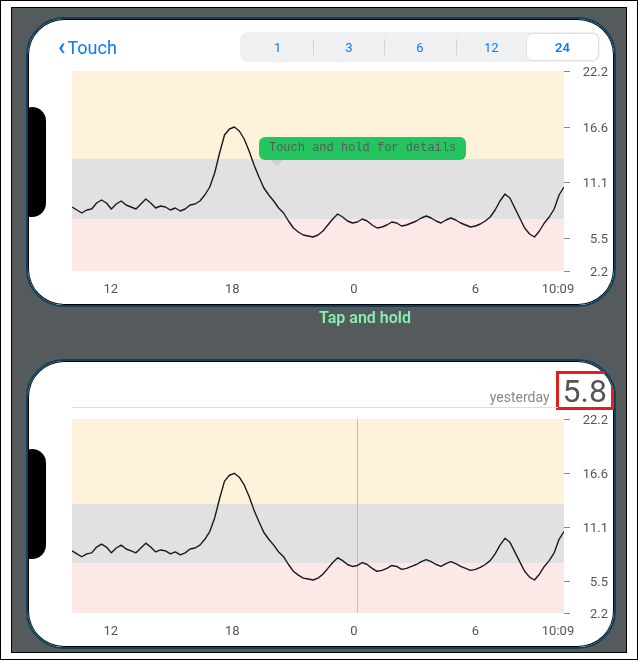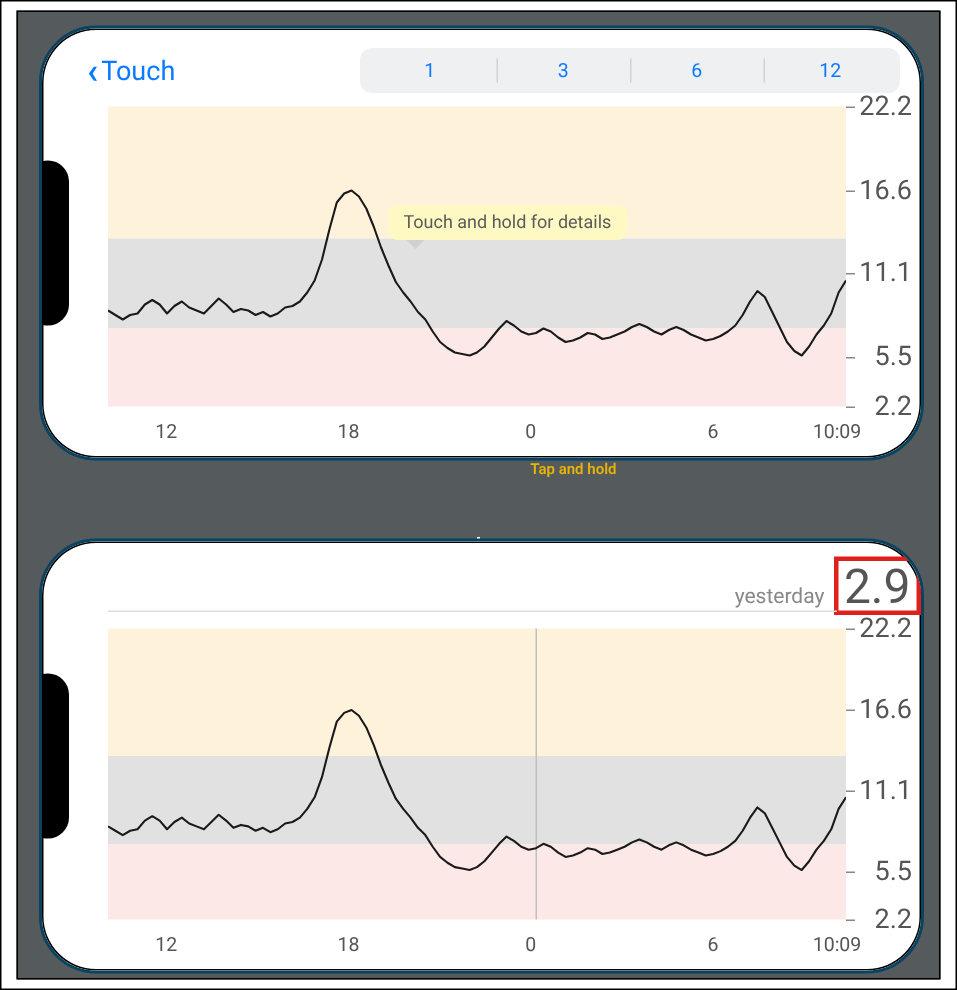--- a/index.html
+++ b/index.html
@@ -131,21 +131,21 @@
     position: absolute;
     right: 4px;
     top: 52px;
     bottom: 34px;
     width: 40px;
   }
   .phone.bottom .ylabels { top: 58px; }
   .ylabel {
     position: absolute;
     right: 2px;
-    font-size: 18px;
+    font-size: 13px;
     color: #555;
     transform: translateY(-50%);
   }
   .ytick {
     position: absolute;
     left: -6px;
     width: 6px;
     height: 1px;
     background: #888;
   }
@@ -172,26 +172,27 @@
 
   .cursor-line {
     position: absolute;
     top: 0; bottom: 0;
     width: 1px;
     background: #bfbfbf;
   }
 
   .tip {
     position: absolute;
-    background: #fef9c3;
+    background: #22c55e;
     color: #5a5a5a;
     font-size: 12px;
     padding: 4px 10px 5px;
     border-radius: 6px;
     white-space: nowrap;
+    font-family: Liberation Mono, monospace;
   }
   .tip::after {
     content: "";
     position: absolute;
     top: 100%;
     left: 12px;
     border: 6px solid transparent;
     border-top-color: #cfd0cf;
   }
 
@@ -228,22 +229,22 @@
     height: 1px;
     background: #ddd;
   }
 
   
   .annotation {
     position: absolute;
     left: 50%;
     transform: translateX(-50%);
     top: 300px;
-    color: #eab308;
-    font-size: 10px;
+    color: #86efac;
+    font-size: 16px;
     font-weight: 600;
     display: flex;
     flex-direction: column;
     align-items: center;
     width: 200px;
     gap: 37px;
   }
   .annotation .text {
     align-self: flex-end;
     margin-right: 8px;
@@ -284,20 +285,23 @@
               <span>1</span>
             </div>
           <div class="seg">
               <span>3</span>
             </div>
           <div class="seg">
               <span>6</span>
             </div>
           <div class="seg">
               <span>12</span>
+            </div>
+          <div class="seg selected">
+              <span>24</span>
             </div>
         </div>
       </div>
 
       <div class="chart-wrap">
         <div class="chart" id="chart-top">
           <div class="band high"></div>
           <div class="band mid"></div>
           <div class="band low"></div>
           <div class="tip" id="tip" style="left: 38%; top: 33%;">
@@ -334,21 +338,21 @@
       <span class="arrow"></span>
     </div>
 
     <div class="phone bottom">
       <div class="notch"></div>
 
       <div class="readout">
         <span class="readout-inner">
           <span class="label">yesterday</span>
           <span class="hilite">
-            <span class="value">2.9</span>
+            <span class="value">5.8</span>
           </span>
         </span>
       </div>
       <div class="readout-underline"></div>
 
       <div class="chart-wrap">
         <div class="chart" id="chart-bot">
           <div class="band high"></div>
           <div class="band mid"></div>
           <div class="band low"></div>

